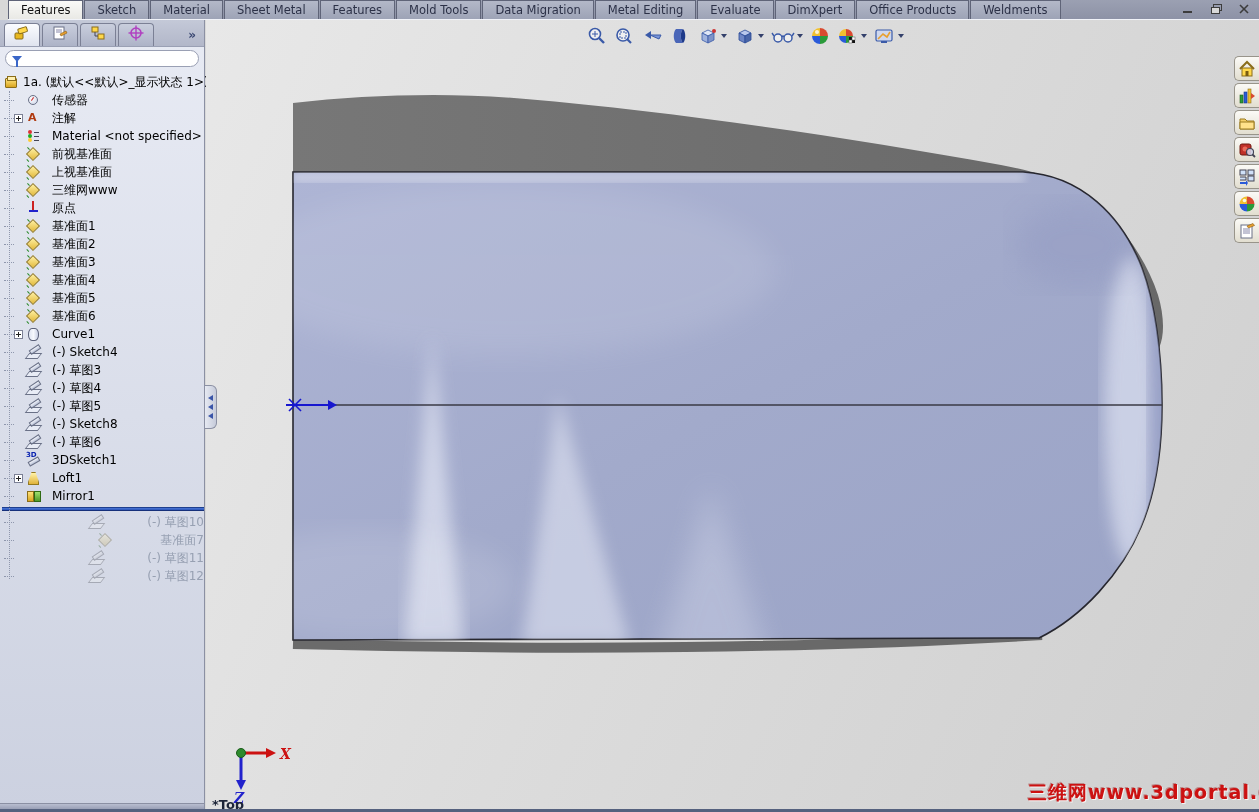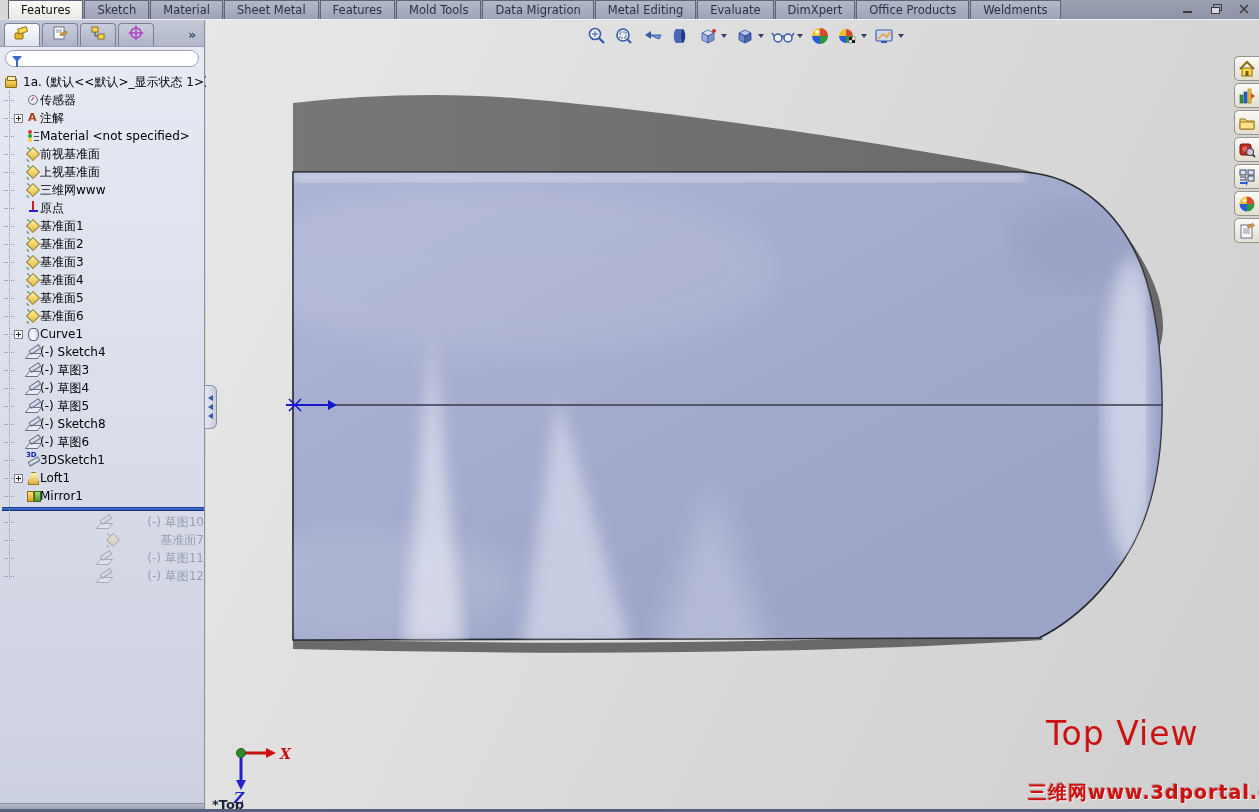--- a/index.html
+++ b/index.html
@@ -26,21 +26,21 @@
   .funnel::after{content:'';position:absolute;left:-1px;top:-1px;width:2px;height:6px;background:#3a66c8}
 
   
   #tree{position:relative;padding:3px 0 0 2px;font-size:12px;color:#000;}
   .trow{display:flex;align-items:center;height:18px;padding-left:2px;white-space:nowrap;cursor:default;position:relative;}
   .trow .stub{width:10px;border-top:1px dotted #8f97ad;flex:0 0 10px;margin-right:0;}
   .expslot{width:12px;flex:0 0 12px;display:flex;align-items:center;}
   .exp{width:9px;height:9px;border:1px solid #7b8095;background:#fff;position:relative;}
   .exp::before{content:'';position:absolute;left:1px;top:3px;width:5px;height:1px;background:#222}
   .exp::after{content:'';position:absolute;left:3px;top:1px;width:1px;height:5px;background:#222}
-  .tlabel{margin-left:0;}
+  .tlabel{margin-left:12px;}
   .trow.grayed{color:#97a0b2;justify-content:space-between;}
   .trow.grayed .ic{opacity:.45;filter:grayscale(60%);}
   #rootrow{padding-left:2px;}
   #rootrow .tlabel{margin-left:5px;}
   #treechildren{position:relative;}
   #treechildren::before{content:'';position:absolute;left:7px;top:0;bottom:6px;border-left:1px dotted #8f97ad;}
   .rollback{height:4px;background:linear-gradient(#4a76d8,#2a55b8);border-top:1px solid #1e3f8f;border-bottom:1px solid #16307a;margin:2px 0;cursor:row-resize;}
 
   
   .ic{position:relative;width:14px;height:14px;flex:0 0 14px;}
@@ -552,21 +552,20 @@
       <span class="hudbtn" title="view-settings">
         <svg width="22" height="20">
             <rect x="2" y="4" width="16" height="11" rx="1.5" fill="#cfd8ee" stroke="#3a5aa8" stroke-width="1.2"></rect>
             <path d="M4,13 L9,8 L13,11 L16,6" stroke="#e8a030" stroke-width="1.6" fill="none"></path>
             <rect x="7" y="15" width="6" height="2" fill="#3a5aa8"></rect>
           </svg>
         <span class="caret"></span>
       </span>
     </div>
 
-    <div id="topview">Top View</div>
     <div id="watermark">三维网www.3dportal.cn</div>
   </div>
 
   <div id="taskpane">
     <span class="tpbtn" title="solidworks-resources">
       <svg width="18" height="18">
           <path d="M2,9 L9,2 L16,9" fill="none" stroke="#8a6d1a" stroke-width="2"></path>
           <rect x="4" y="8" width="10" height="8" fill="#ffd84a" stroke="#8a6d1a"></rect>
           <rect x="7.5" y="11" width="3" height="5" fill="#7a5c10"></rect>
         </svg>

